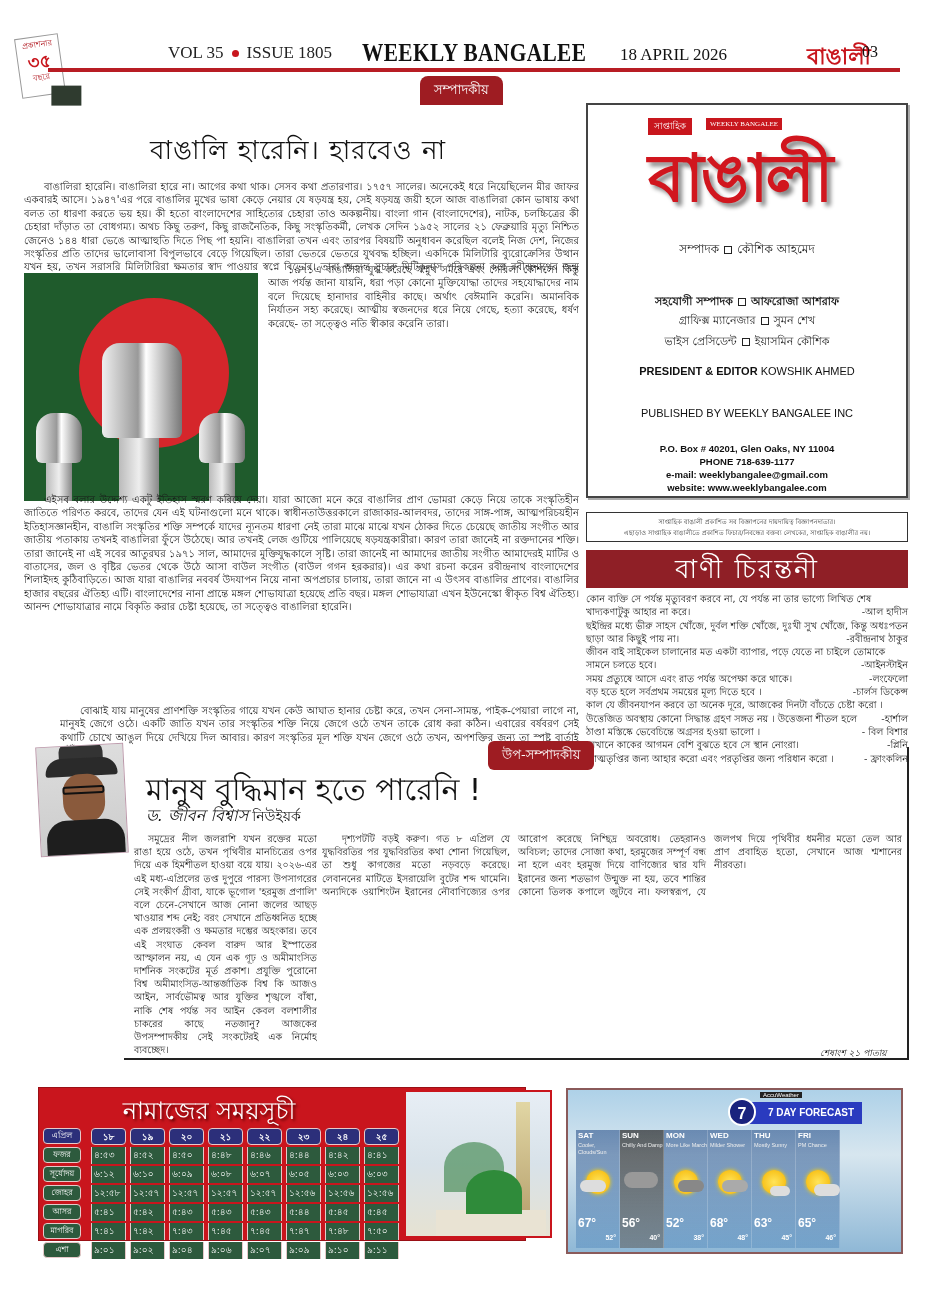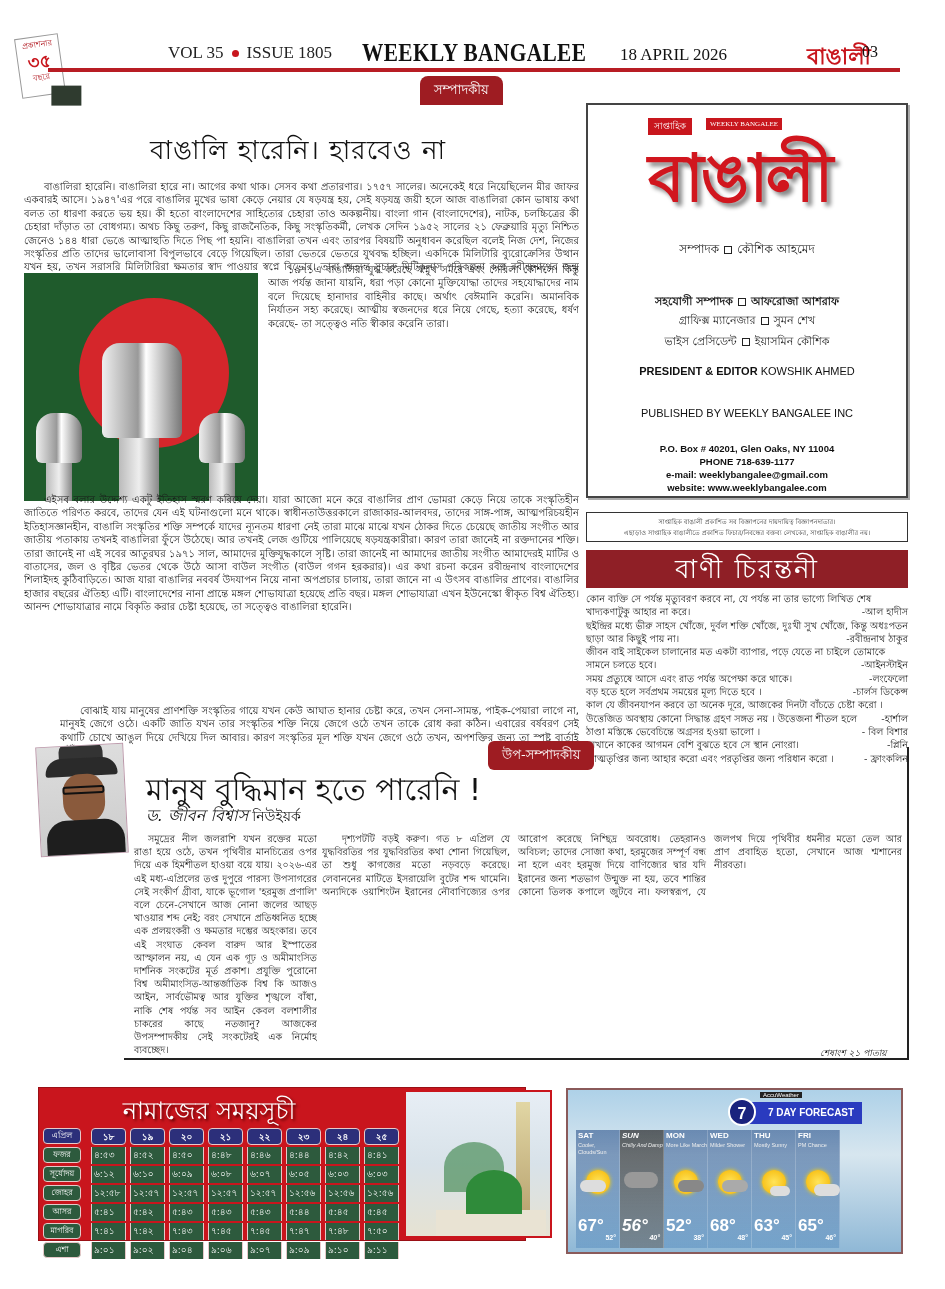--- a/index.html
+++ b/index.html
@@ -72,26 +72,26 @@
   .mosque .minaret { position: absolute; left: 110px; top: 10px; width: 14px; height: 120px; background: linear-gradient(180deg, #e1d6a4, #b7a16e); }
   .mosque .base { position: absolute; left: 30px; top: 118px; width: 110px; height: 30px; background: #e9e3d3; }
 
   
   .weather { position: absolute; left: 566px; top: 1088px; width: 337px; height: 166px; background: linear-gradient(180deg, #aed1e8 0%, #d7e6ef 40%, #8fb8d6 100%); border: 2px solid #8a5a5a; overflow: hidden; }
   .wx-header { position: absolute; left: 178px; top: 12px; height: 22px; background: #2a3bbf; color: #fff; font-size: 10px; font-weight: bold; line-height: 22px; padding: 0 8px 0 22px; font-family: "Liberation Sans", sans-serif; }
   .wx-logo { position: absolute; left: 160px; top: 8px; width: 28px; height: 28px; border-radius: 50%; background: #1a237e; color: #fff; font-weight: bold; font-size: 16px; text-align: center; line-height: 28px; font-family: "Liberation Sans", sans-serif; border: 2px solid #fff; }
   .wx-accu { position: absolute; left: 192px; top: 2px; font-size: 6px; color: #fff; background: #222; padding: 0 3px; font-family: "Liberation Sans", sans-serif; }
   .wx-days { position: absolute; left: 8px; top: 40px; display: flex; }
   .wx-day { width: 44px; height: 118px; margin-right: 0; position: relative; background: linear-gradient(180deg, rgba(30,70,130,0.55), rgba(60,120,180,0.35)); border-right: 1px solid rgba(255,255,255,0.2); }
-  .wx-day.dark { background: linear-gradient(180deg, rgba(40,40,40,0.7), rgba(90,90,90,0.55)); font-style: italic; }
+  .wx-day.dark { background: linear-gradient(180deg, rgba(40,40,40,0.7), rgba(90,90,90,0.55)); }
   .wx-name { position: absolute; left: 2px; top: 1px; color: #fff; font-size: 8px; font-weight: bold; font-family: "Liberation Sans", sans-serif; }
   .wx-desc { position: absolute; left: 2px; top: 12px; color: #eee; font-size: 5.5px; line-height: 6.5px; width: 42px; font-family: "Liberation Sans", sans-serif; }
   .wx-sun { position: absolute; left: 10px; top: 40px; width: 24px; height: 24px; border-radius: 50%; background: radial-gradient(#ffe45a, #f5b400); box-shadow: 0 0 4px #ffd400; }
   .wx-cloud { position: absolute; left: 4px; top: 50px; width: 26px; height: 12px; background: #ddd; border-radius: 8px; }
-  .wx-hi { position: absolute; left: 2px; top: 86px; color: #fff; font-size: 17px; font-weight: bold; font-family: "Liberation Sans", sans-serif; }
+  .wx-hi { position: absolute; left: 2px; top: 86px; color: #fff; font-size: 12px; font-weight: bold; font-family: "Liberation Sans", sans-serif; }
   .wx-lo { position: absolute; right: 3px; top: 104px; color: #fff; font-size: 7px; font-weight: bold; font-family: "Liberation Sans", sans-serif; }
 </style>
 </head>
 <body>
 
 <div class="masthead">
   <div class="badge35">
     <span>প্রকাশনার</span>
     <span class="num">৩৫</span>
     <span>বছরে</span>

